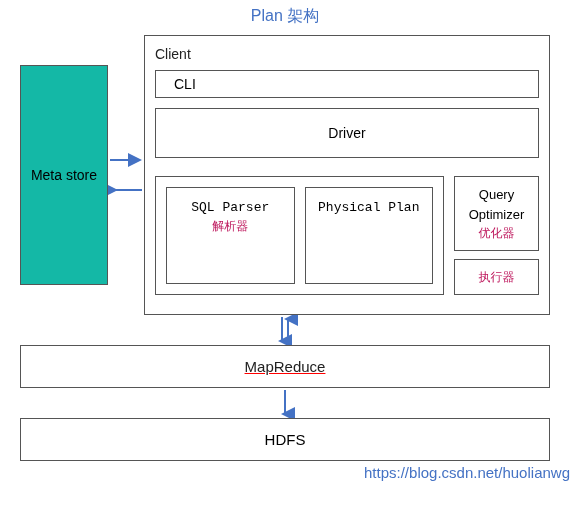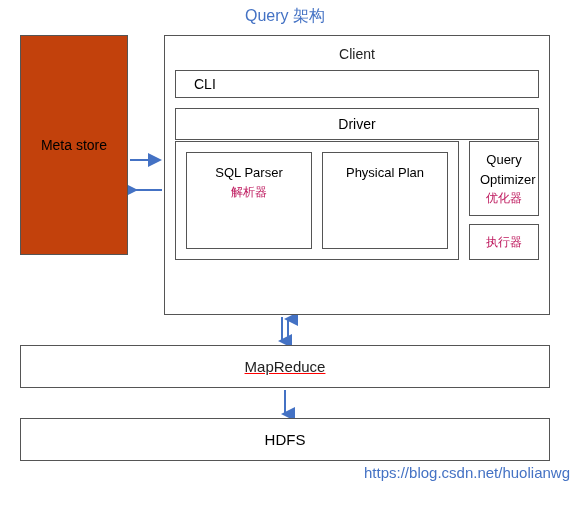--- a/index.html
+++ b/index.html
@@ -23,30 +23,31 @@
     .main-layout {
       display: flex;
       flex-direction: row;
       align-items: flex-start;
       padding: 0 20px;
       gap: 0;
     }
 
     
     .meta-store-box {
-      width: 108px;
+      width: 88px;
       height: 220px;
       border: 1.5px solid #555;
       display: flex;
       align-items: center;
       justify-content: center;
       font-size: 14px;
       text-align: center;
+      margin-top: 30px;
       flex-shrink: 0;
-      background: #c2410c;
+      background: #14b8a6;
       position: relative;
     }
 
     
     .arrow-mid {
       display: flex;
       flex-direction: column;
       align-items: center;
       justify-content: center;
       width: 36px;
@@ -63,44 +64,43 @@
       padding: 10px;
       min-height: 280px;
       position: relative;
       background: #fff;
     }
 
     .client-label {
       font-size: 14px;
       margin-bottom: 8px;
       color: #222;
-      text-align: center;
     }
 
     .client-top-row {
       display: flex;
       flex-direction: column;
       justify-content: flex-end;
       gap: 12px;
       margin-bottom: 10px;
     }
 
     .cli-box, .jdbc-box {
       border: 1.5px solid #555;
       padding: 5px 18px;
       font-size: 14px;
       background: #fff;
     }
 
     .driver-box {
       border: 1.5px solid #555;
       text-align: center;
-      padding: 7px;
-      font-size: 14px;
-      margin-bottom: 1px;
+      padding: 16px;
+      font-size: 14px;
+      margin-bottom: 18px;
       background: #fff;
     }
 
     .bottom-row {
       display: flex;
       flex-direction: row;
       gap: 10px;
       align-items: stretch;
     }
 
@@ -115,36 +115,37 @@
     }
 
     .sql-parser-box, .physical-plan-box {
       border: 1.5px solid #555;
       padding: 10px 12px;
       text-align: center;
       font-size: 13px;
       line-height: 1.5;
       background: #fff;
       flex: 1;
+      font-family: Liberation Mono, monospace;
     }
 
     .right-components {
       display: flex;
       flex-direction: column;
       gap: 8px;
     }
 
     .query-optimizer-box, .execution-box {
       border: 1.5px solid #555;
       padding: 8px 10px;
       text-align: center;
       font-size: 13px;
       line-height: 1.5;
       background: #fff;
-      width: 70px;
+      width: 85px;
     }
 
     
     .arrow-down-section {
       display: flex;
       justify-content: center;
       align-items: center;
       height: 30px;
       margin: 0 20px;
     }
@@ -195,21 +196,21 @@
     }
 
     .zh {
       font-size: 12px;
       color: #be185d;
     }
   </style>
 </head>
 <body>
 
-<div class="page-title">Query 架构</div>
+<div class="page-title">Plan 架构</div>
 
 <div class="main-layout">
 
   <div class="meta-store-box">
     <span>Meta store</span>
   </div>
 
   <div class="arrow-mid">
 
     <svg class="arrow-svg" width="36" height="24">

